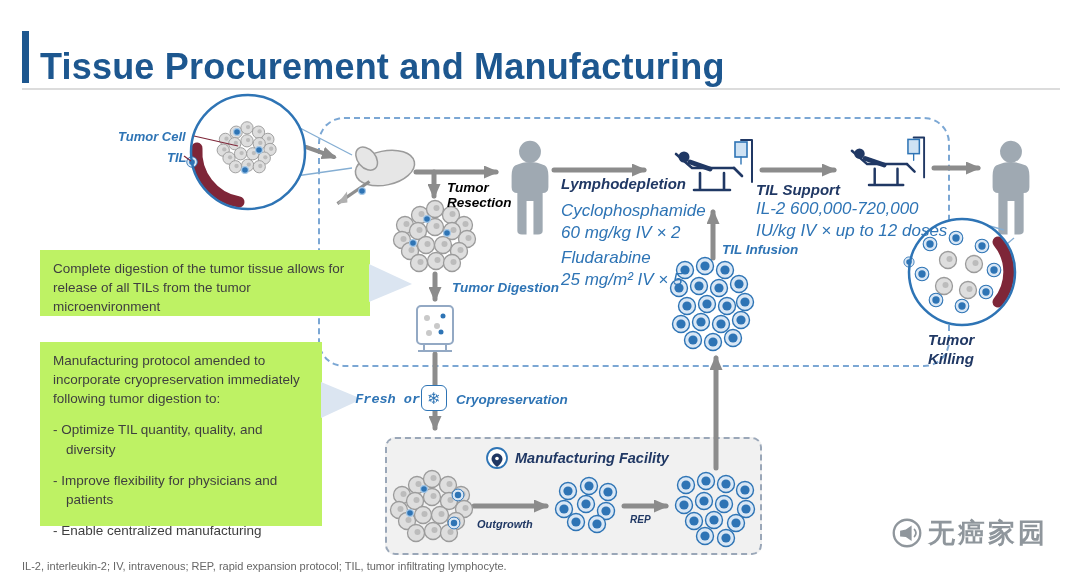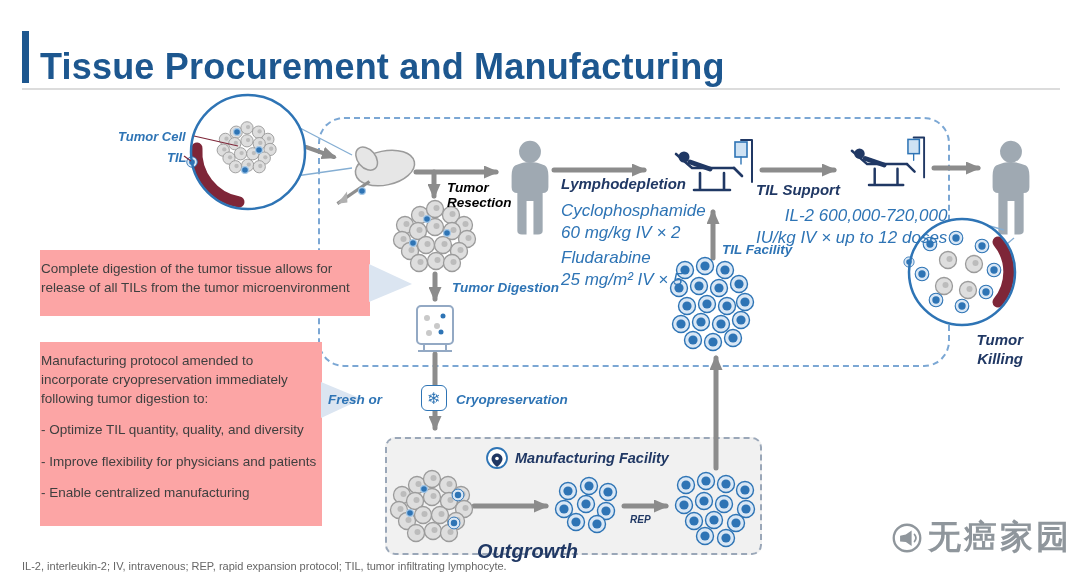--- a/index.html
+++ b/index.html
@@ -13,40 +13,40 @@
   .accent-bar{left:22px;top:31px;width:7px;height:52px;background:#1d578f;}
   .page-title{left:40px;top:17px;font-size:36px;font-weight:600;color:#1d578f;letter-spacing:.2px;margin-top:29px;}
   .title-rule{left:22px;top:88px;width:1038px;height:2px;background:#dcdcdc;}
 
   
   .main-dashed{left:318px;top:117px;width:628px;height:246px;border:2px dashed #7ba7d4;border-radius:26px;}
   .facility-box{left:385px;top:437px;width:373px;height:114px;background:#f1f1f1;
                 border:2px dashed #9aa7b8;border-radius:10px;}
 
   
-  .callout{background:#fca5a5;color:#3f3f3f;font-size:13.5px;line-height:1.42;padding:9px 1px;box-sizing:border-box;}
+  .callout{background:#bef264;color:#3f3f3f;font-size:13.5px;line-height:1.42;padding:9px 13px;box-sizing:border-box;}
   .callout1{left:40px;top:250px;width:330px;height:66px;}
   .callout2{left:40px;top:342px;width:282px;height:184px;}
   .bullet{padding-left:13px;text-indent:-13px;margin-top:12px;}
 
   
   .lbl-blue{color:#2e74b5;font-style:italic;font-weight:600;font-size:13.5px;white-space:nowrap;}
   .lbl-blue-wrap{color:#000000;font-style:italic;font-weight:600;font-size:13.5px;}
   .lbl-blue-sm{color:#2e74b5;font-style:italic;font-weight:400;font-size:17px;line-height:1.3;white-space:nowrap;}
   .lbl-navy{color:#203864;font-style:italic;font-weight:700;font-size:15px;white-space:nowrap;}
-  .lbl-navy-wrap{color:#203864;font-style:italic;font-weight:700;font-size:15px;line-height:1.25;text-align:right;}
+  .lbl-navy-wrap{color:#203864;font-style:italic;font-weight:700;font-size:15px;line-height:1.25;text-align:left;}
 
   .snowflake-box{left:421px;top:385px;width:26px;height:26px;background:#ffffff;border:1.6px solid #2e74b5;
                  border-radius:6px;color:#2e74b5;font-size:16px;line-height:26px;text-align:center;
                  font-family:"DejaVu Sans",sans-serif;box-sizing:border-box;}
 
   .footnote{left:22px;top:560px;font-size:11px;color:#666666;}
 
   .watermark{left:892px;top:515px;display:flex;align-items:center;gap:6px;}
-  .watermark-text{font-size:33px;font-weight:700;color:#8f969c;letter-spacing:3px;
+  .watermark-text{font-size:27px;font-weight:700;color:#8f969c;letter-spacing:3px;
       text-shadow:-1px -1px 0 #fff,1px -1px 0 #fff,-1px 1px 0 #fff,1px 1px 0 #fff;}
 </style>
 </head>
 <body>
 
 <div class="slide">
 
   <div class="abs z3 accent-bar"></div>
   <div class="abs z3 page-title">Tissue Procurement and Manufacturing</div>
   <div class="abs z1 title-rule"></div>
@@ -284,33 +284,33 @@
   <div class="abs z3" style="left:561px;top:175px;">
     <div class="lbl-navy">Lymphodepletion</div>
     <div class="lbl-blue-sm" style="margin-top:8px;">Cyclophosphamide</div>
     <div class="lbl-blue-sm">60 mg/kg IV × 2</div>
     <div class="lbl-blue-sm" style="margin-top:3px;">Fludarabine</div>
     <div class="lbl-blue-sm">25 mg/m² IV × 5</div>
   </div>
 
   <div class="abs z3" style="left:756px;top:181px;">
     <div class="lbl-navy">TIL Support</div>
-    <div class="lbl-blue-sm" style="margin-top:7px;text-align:right;">IL-2 600,000-720,000</div>
+    <div class="lbl-blue-sm" style="">IL-2 600,000-720,000</div>
     <div class="lbl-blue-sm">IU/kg IV × up to 12 doses</div>
   </div>
 
-  <div class="abs z3 lbl-blue" style="left:722px;top:242px;">TIL Facility</div>
+  <div class="abs z3 lbl-blue" style="left:722px;top:242px;">TIL Infusion</div>
   <div class="abs z3 lbl-navy-wrap" style="left:928px;top:331px;width:95px;">Tumor Killing</div>
 
-  <div class="abs z3 lbl-blue" style="left:328px;top:392px;width:68px;text-align:left;">Fresh or</div>
+  <div class="abs z3 lbl-blue" style="left:352px;top:392px;width:68px;text-align:right;font-family:Liberation Mono, monospace;">Fresh or</div>
   <div class="abs z3 snowflake-box">❄</div>
   <div class="abs z3 lbl-blue" style="left:456px;top:392px;text-align:right;">Cryopreservation</div>
 
   <div class="abs z3 lbl-navy" style="left:515px;top:450px;font-size:14.5px;">Manufacturing Facility</div>
-  <div class="abs z3 lbl-navy" style="left:477px;top:540px;font-size:20px;">Outgrowth</div>
+  <div class="abs z3 lbl-navy" style="left:477px;top:518px;font-size:11px;">Outgrowth</div>
   <div class="abs z3 lbl-navy" style="left:630px;top:514px;font-size:10px;">REP</div>
 
   <div class="abs z3 footnote">IL-2, interleukin-2; IV, intravenous; REP, rapid expansion protocol; TIL, tumor infiltrating lymphocyte.</div>
 
   <div class="abs z5 watermark">
     <svg width="30" height="30" viewBox="0 0 26 26">
       <circle cx="13" cy="13" r="11.5" fill="#ffffff" fill-opacity="0.7" stroke="#8f969c" stroke-width="2"></circle>
       <path d="M7,16 L7,11 L12,10 L17,6.5 L17,20 L12,16.5 Z" fill="#8f969c"></path>
       <path d="M19.5,10 q2.5,3 0,6" stroke="#8f969c" fill="none" stroke-width="1.5" stroke-linecap="round"></path>
     </svg>

